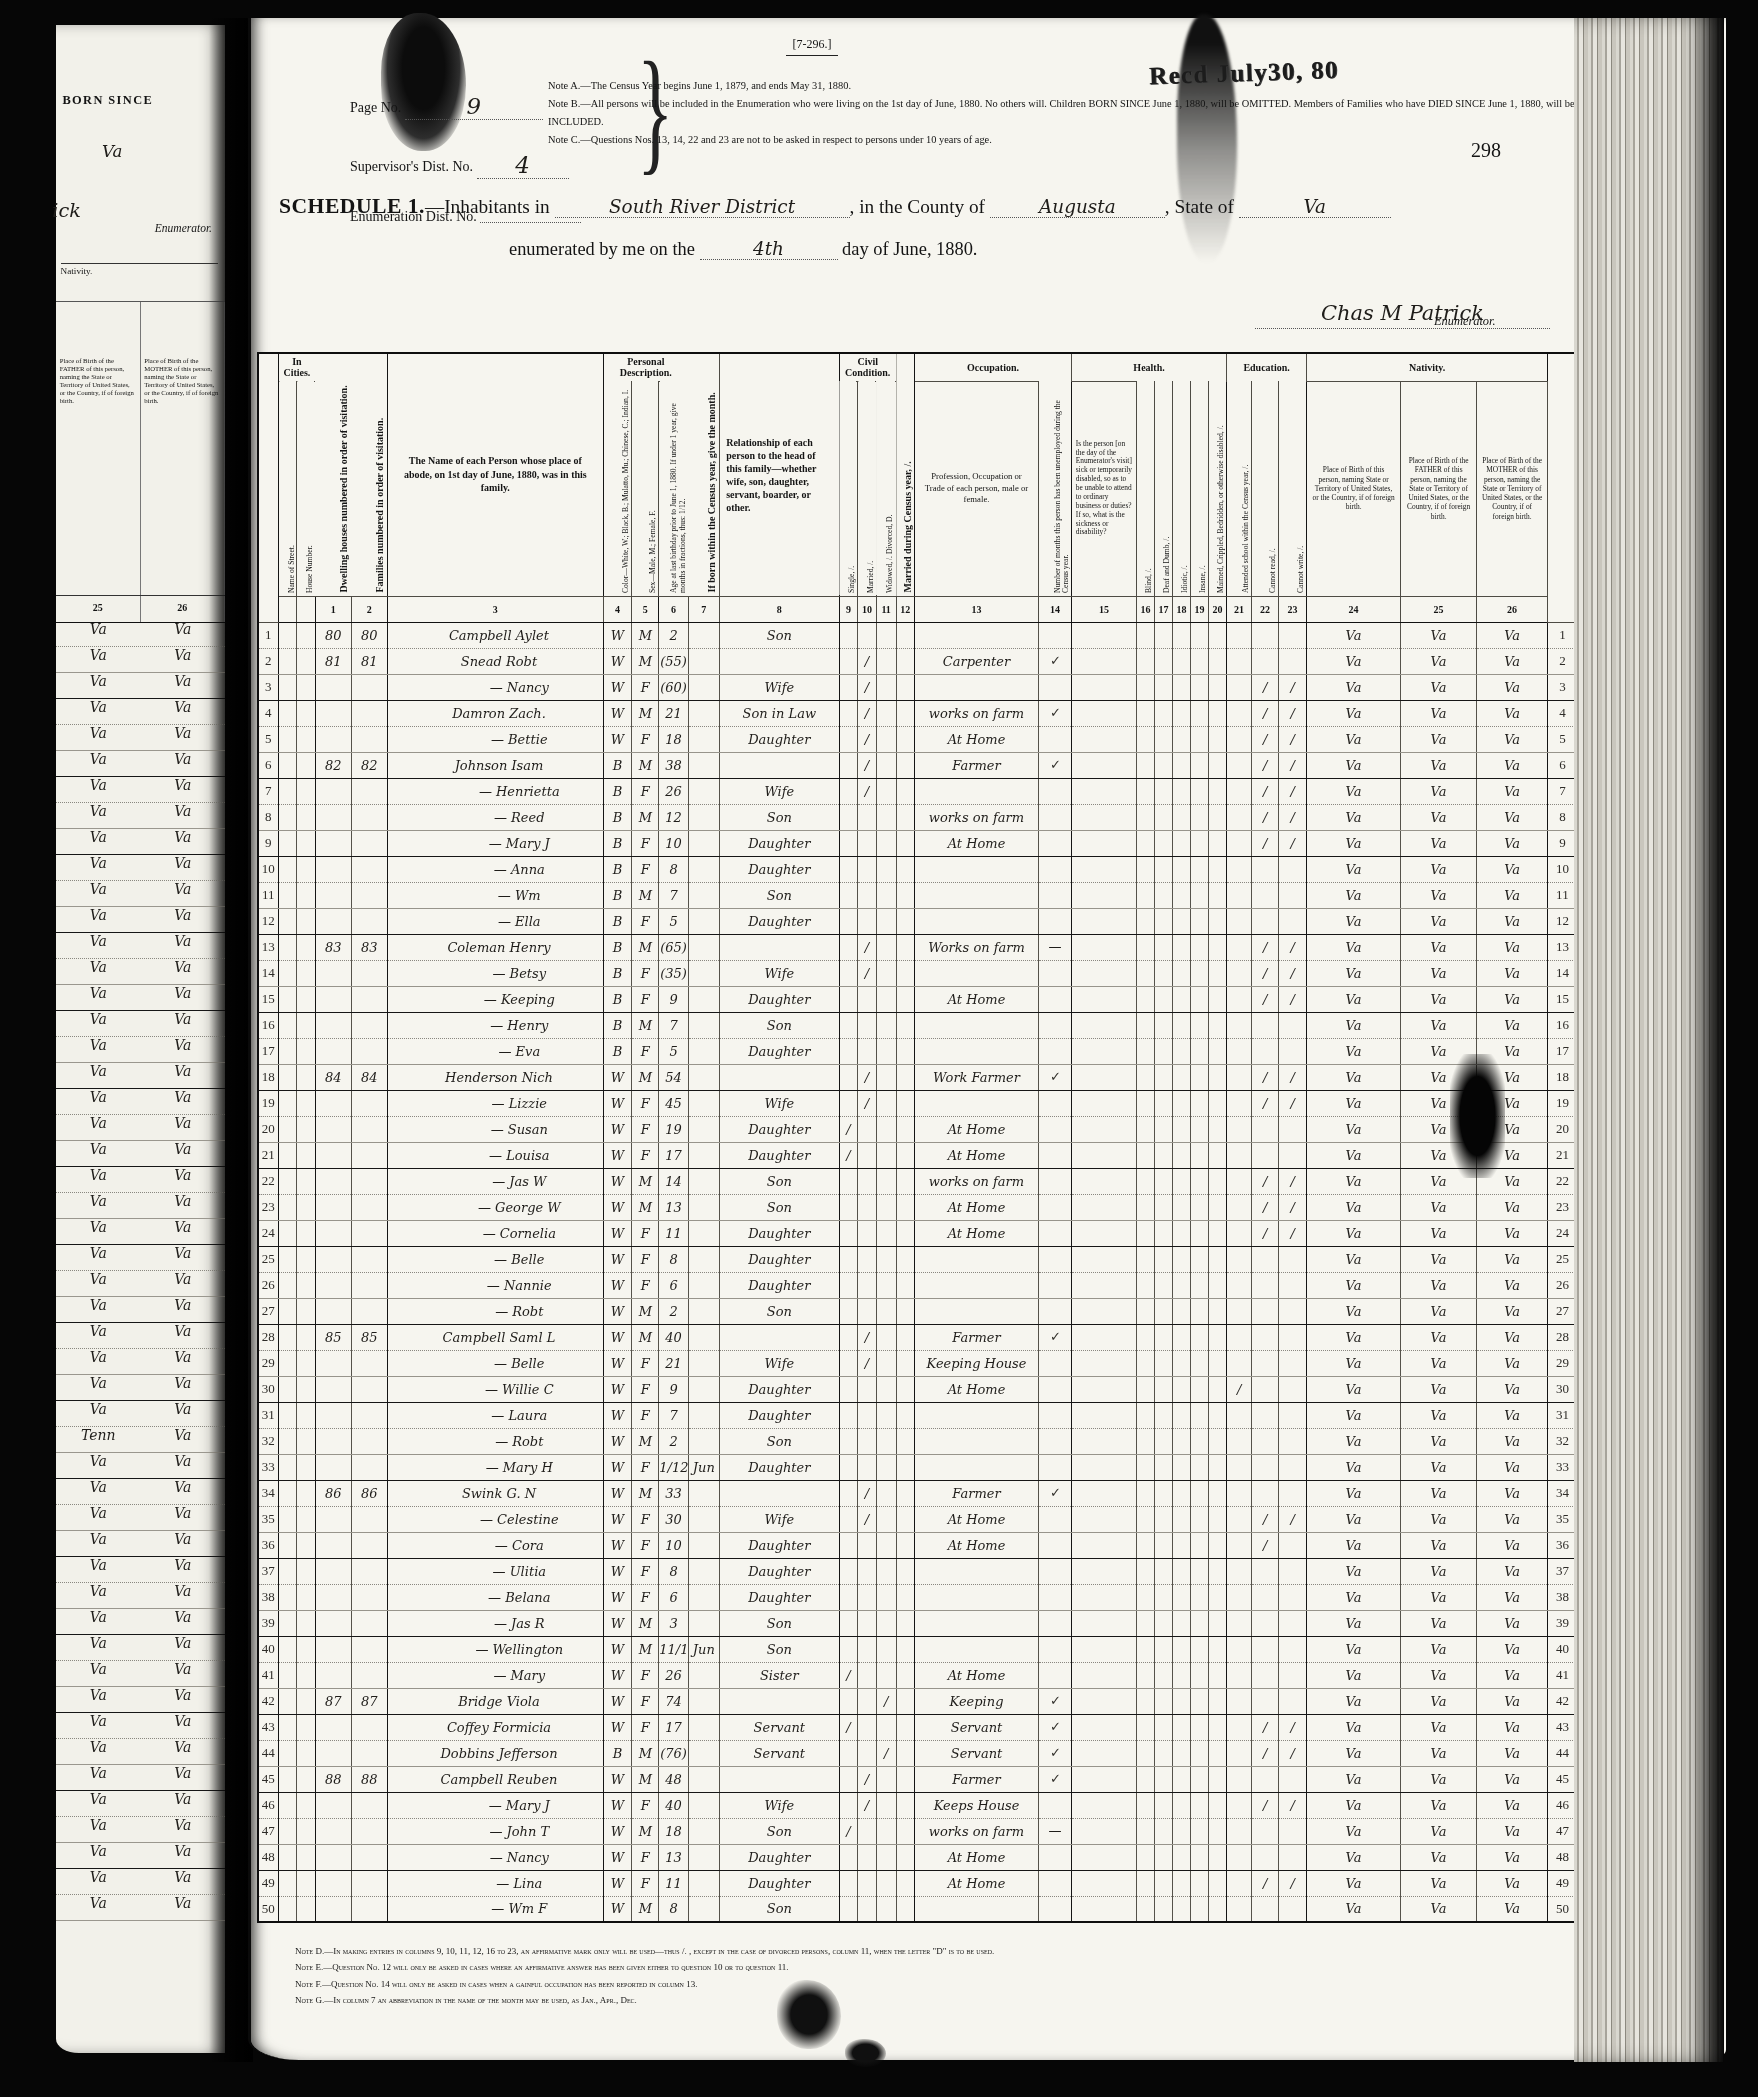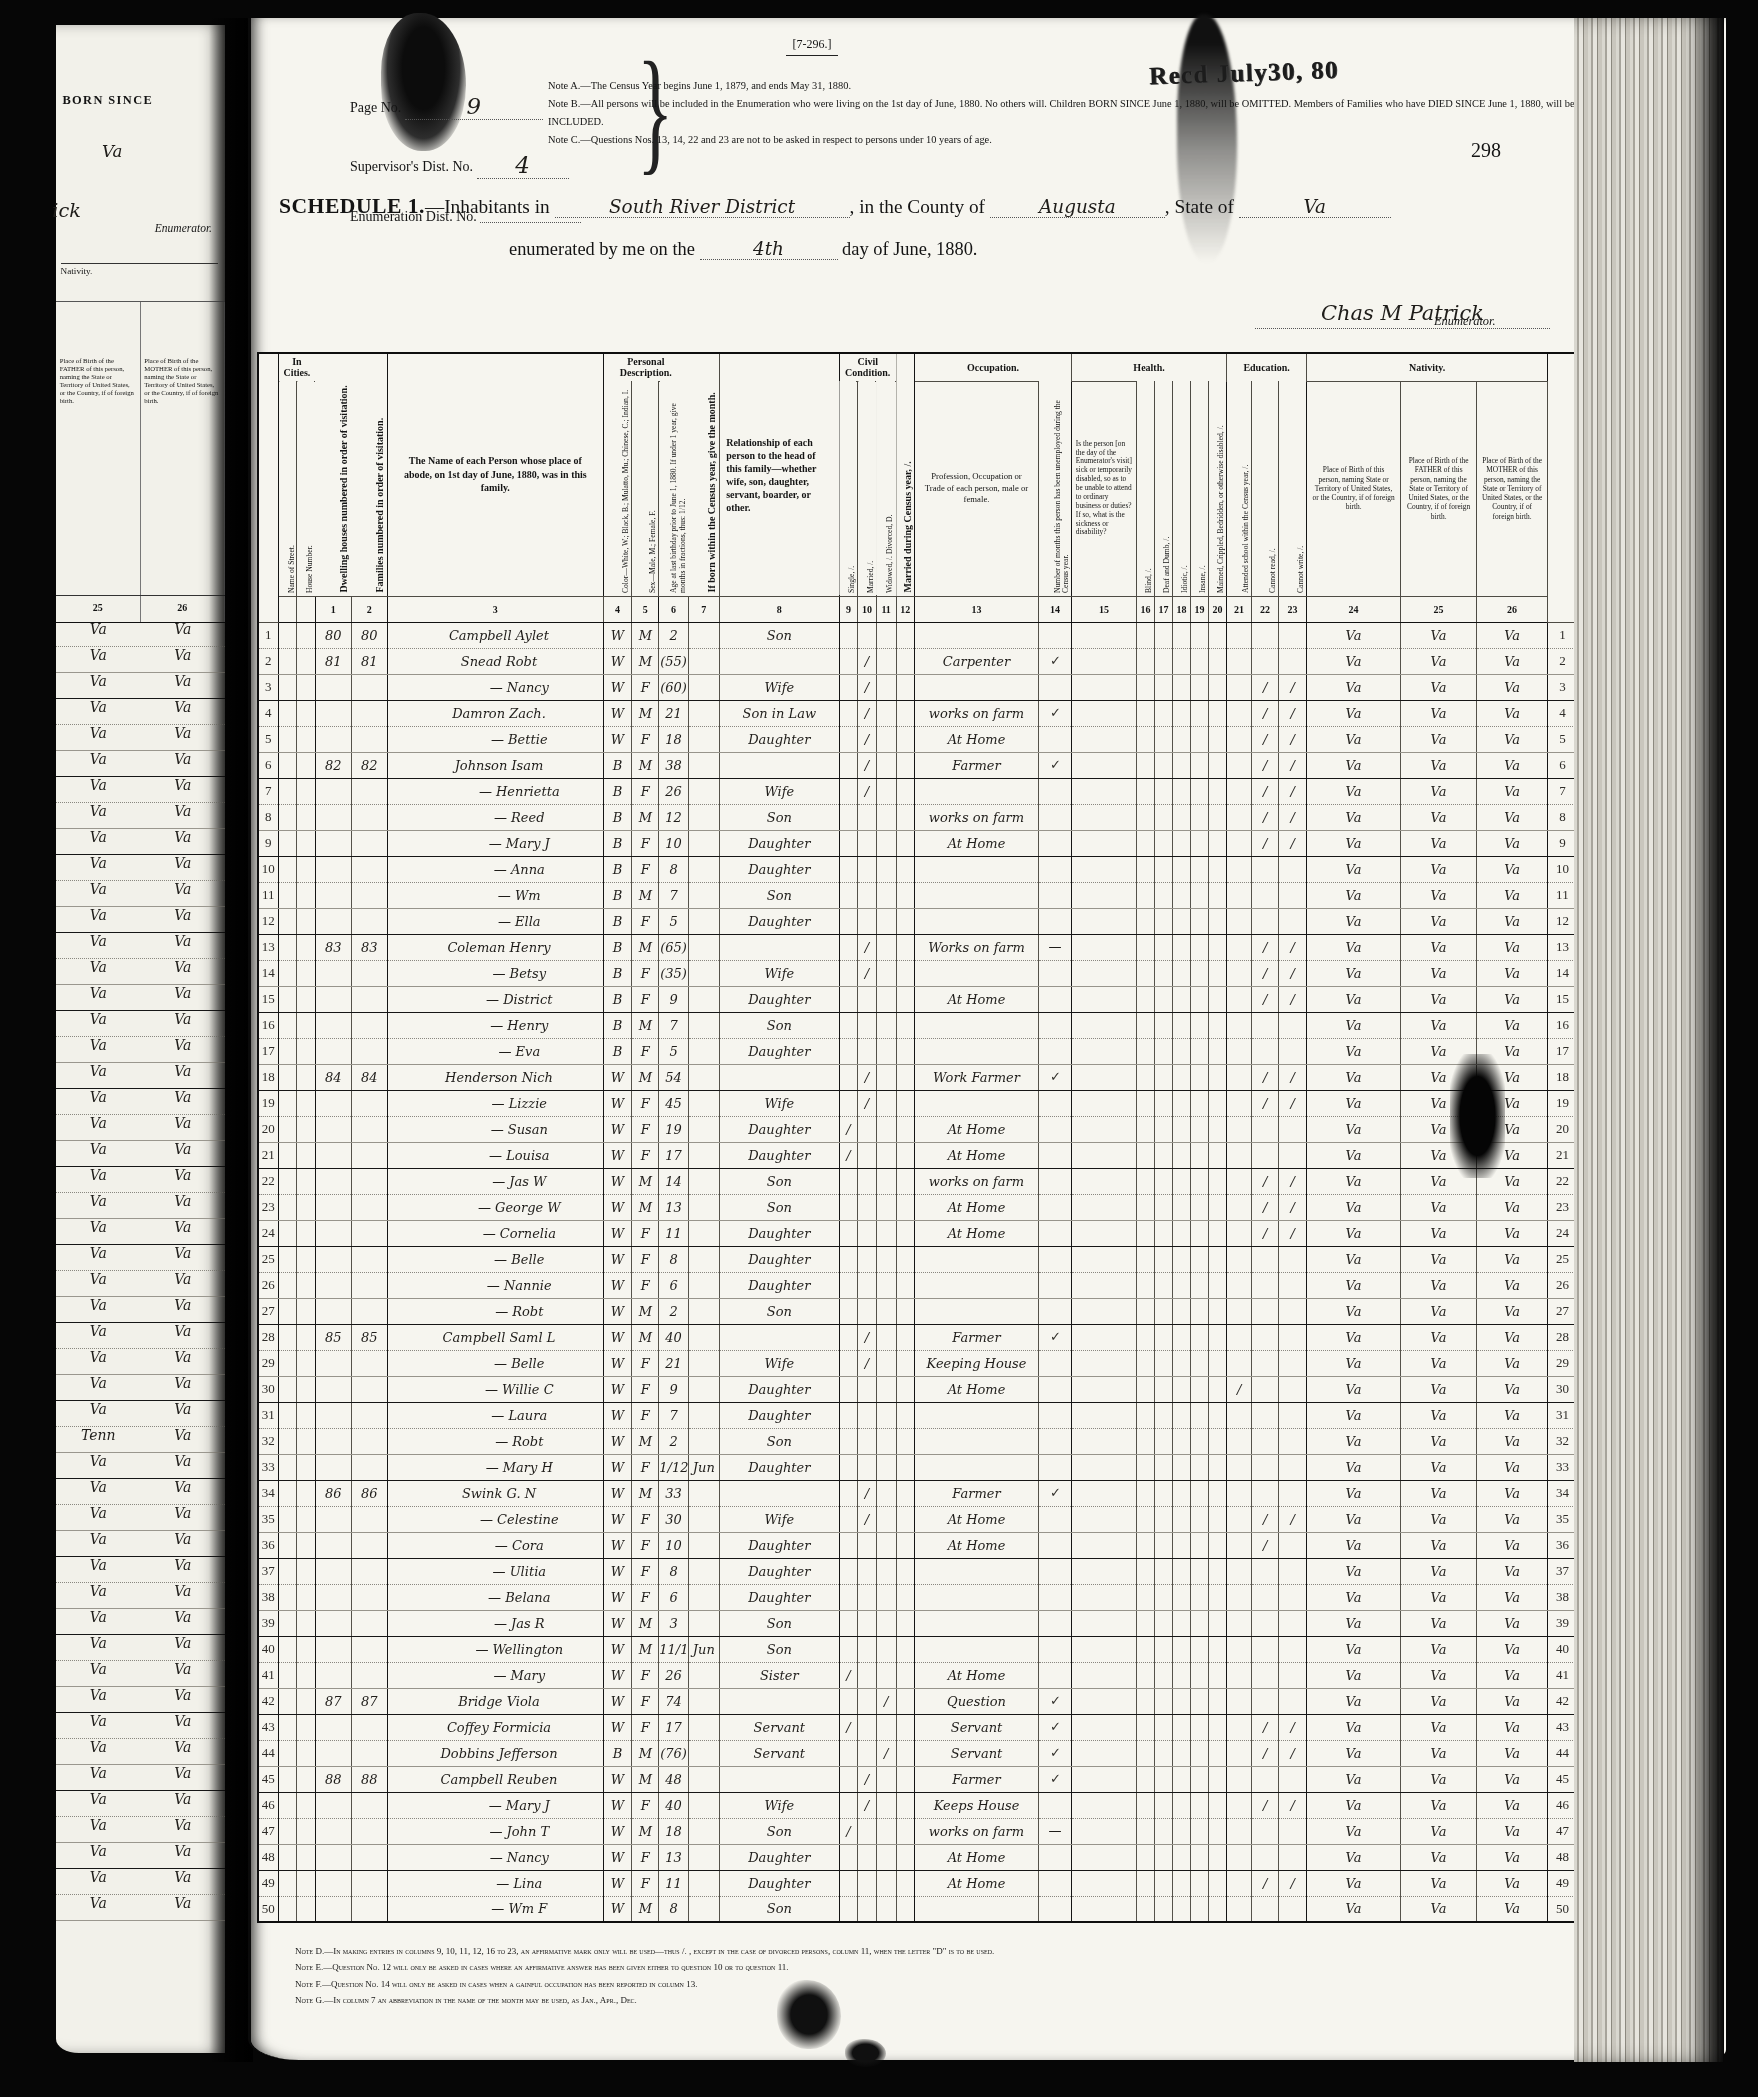--- a/index.html
+++ b/index.html
@@ -927,21 +927,21 @@
     <td class="hw pob">Va</td>
     <td class="hw pob brh">Va</td>
     <td class="rn">14</td>
   </tr>
           <tr class="heavy">
     <td class="rn brh">15</td>
     <td></td>
     <td class="brh"></td>
     <td class="hw"></td>
     <td class="hw brh"></td>
-    <td class="hw name brh indent">— District</td>
+    <td class="hw name brh indent">— Keeping</td>
     <td class="hw">B</td>
     <td class="hw">F</td>
     <td class="hw">9</td>
     <td class="hw"></td>
     <td class="hw rel brh">Daughter</td>
     <td class="hw slash"></td>
     <td class="hw slash"></td>
     <td class="hw slash"></td>
     <td class="hw slash brh"></td>
     <td class="hw occ">At Home</td>
@@ -1801,21 +1801,21 @@
     <td class="hw name brh">Bridge Viola</td>
     <td class="hw">W</td>
     <td class="hw">F</td>
     <td class="hw">74</td>
     <td class="hw"></td>
     <td class="hw rel brh"></td>
     <td class="hw slash"></td>
     <td class="hw slash"></td>
     <td class="hw slash">/</td>
     <td class="hw slash brh"></td>
-    <td class="hw occ">Question</td>
+    <td class="hw occ">Keeping</td>
     <td class="hw brh check">✓</td>
     <td></td>
     <td></td>
     <td></td>
     <td></td>
     <td></td>
     <td class="brh"></td>
     <td class="hw slash"></td>
     <td class="hw slash"></td>
     <td class="hw slash brh"></td>

